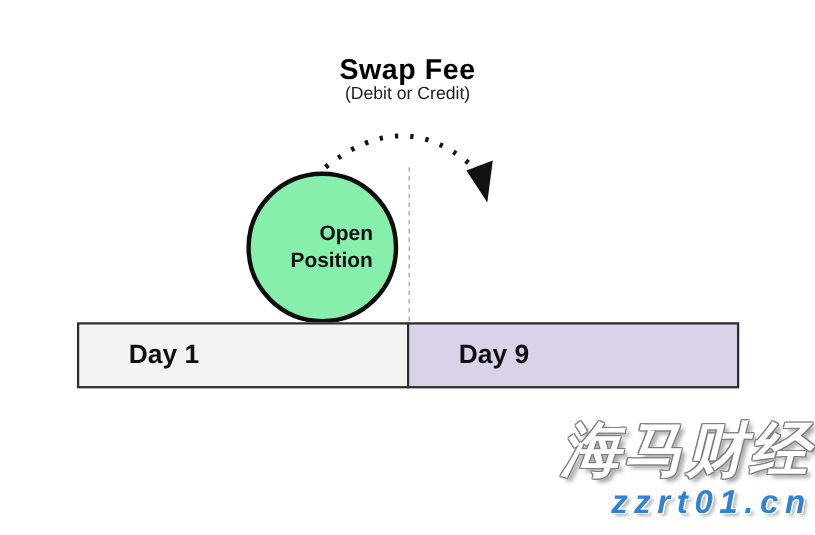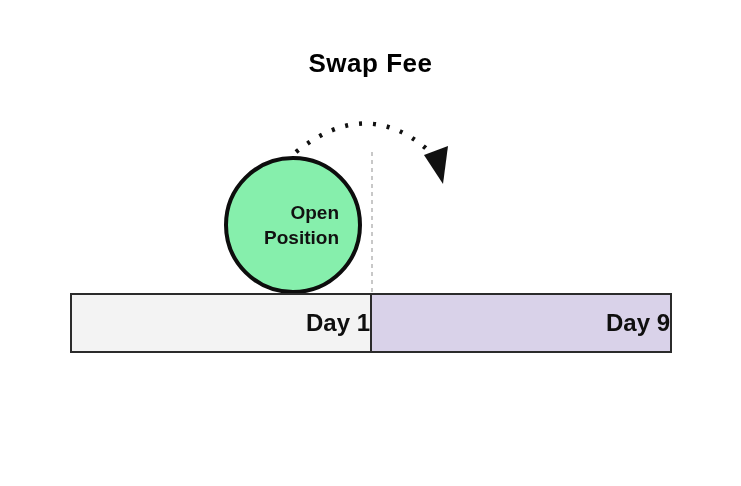--- a/index.html
+++ b/index.html
@@ -49,24 +49,25 @@
     color: #111111;
   }
 
   .segment {
     top: 293px;
     height: 60px;
     box-sizing: border-box;
     border: 2px solid #2b2b2b;
     display: flex;
     align-items: center;
-    justify-content: flex-end;
+    justify-content: flex-start;
     font-size: 24px;
     font-weight: bold;
     color: #0f0f0f;
+    padding-left: 45px;
   }
   .segment.day1 { left: 70px;  width: 302px; }
   .segment.day2 { left: 370px; width: 302px; }
 
   .caption {
     left: 0; right: 0; top: 400px;
     text-align: center;
     font-size: 44px;
     font-weight: bold;
     letter-spacing: 0.5px;
@@ -106,20 +107,21 @@
       -1px  1px 0 #ffffff, 1px  1px 0 #ffffff,
        3px  3px 3px #b5b5b5;
   }
 </style>
 </head>
 <body>
 
 <div class="stage">
 
   <div class="abs title">Swap Fee</div>
+  <div class="abs subtitle">(Debit or Credit)</div>
 
   <svg class="abs shapes-svg" viewBox="0 0 741 486" xmlns="http://www.w3.org/2000/svg">
 
     <line x1="372" y1="152" x2="372" y2="292" stroke="#b7b7b7" stroke-width="1.5" stroke-dasharray="4 4"></line>
 
     <path d="M 296 152 Q 366 96 428 150" fill="none" stroke="#111111" stroke-width="4.5" stroke-dasharray="3 11"></path>
 
     <polygon points="424,155 448,146 443,184" fill="#111111"></polygon>
   </svg>
 
@@ -129,14 +131,18 @@
 
   <div class="abs segment day1" style="background-color: rgb(243, 243, 243);">
     <span>Day 1</span>
   </div>
 
   <div class="abs segment day2" style="background-color: rgb(217, 210, 233);">
     <span>Day 9</span>
   </div>
 
 
+  <div class="abs watermark">
+    <span class="brand">海马财经</span>
+    <span class="site" style="color: rgb(47, 130, 214);">zzrt01.cn</span>
+  </div>
 
 </div>
 
 </body></html>

